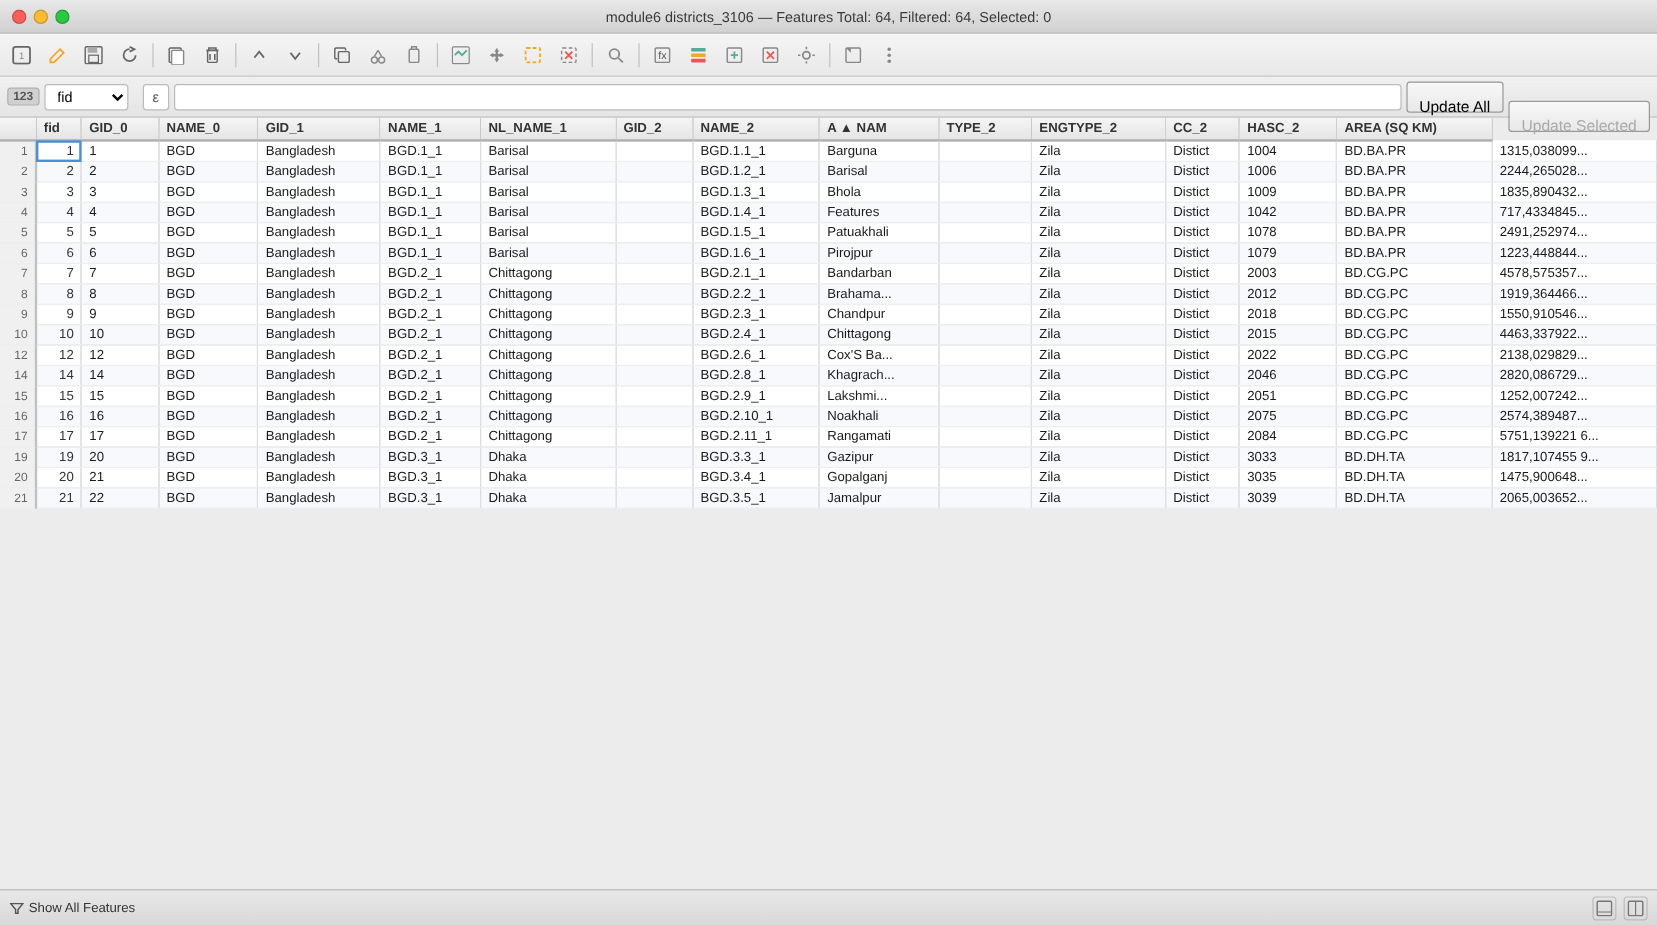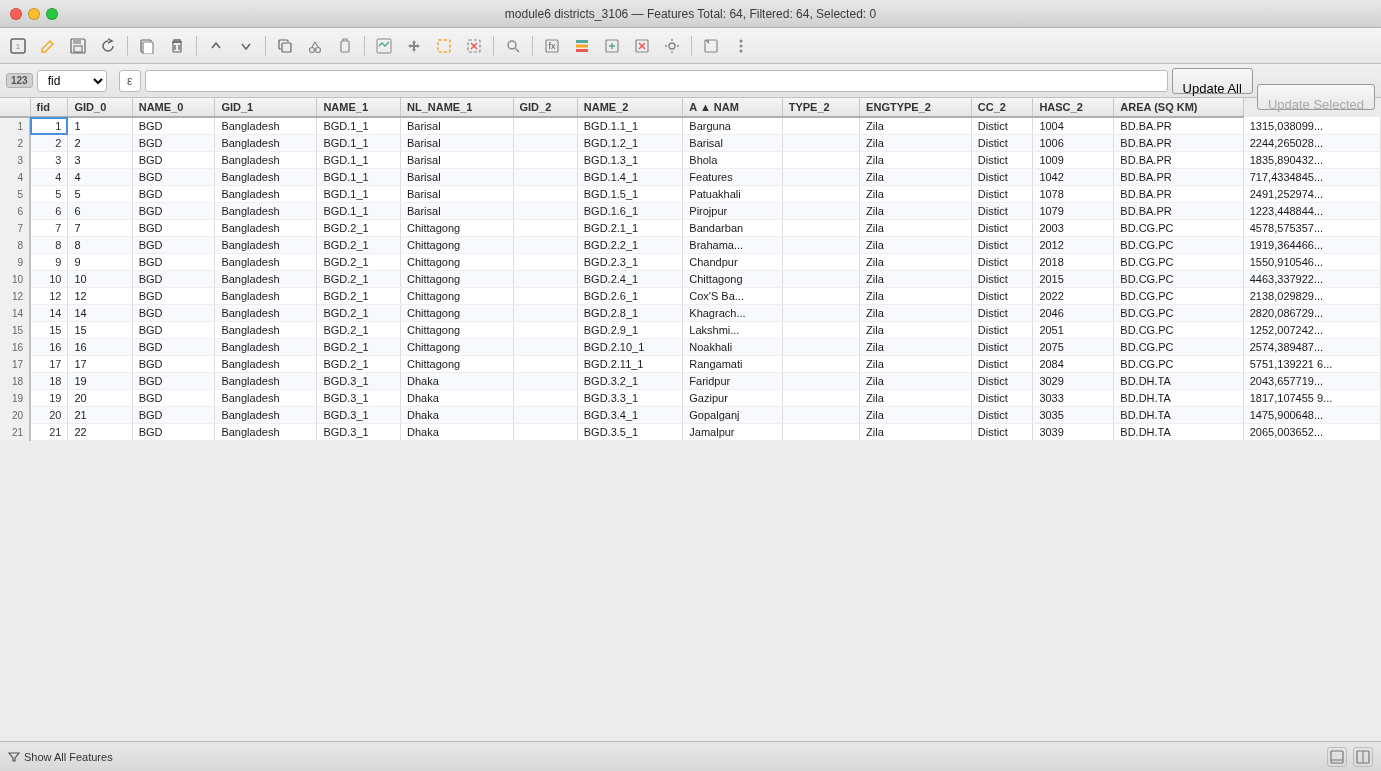--- a/index.html
+++ b/index.html
@@ -673,38 +673,20 @@
           <td>BGD.2.11_1</td>
           <td>Rangamati</td>
           <td></td>
           <td>Zila</td>
           <td>Distict</td>
           <td>2084</td>
           <td>BD.CG.PC</td>
           <td>5751,139221 6...</td>
         </tr>
         <tr>
-          <td>18</td>
-          <td>18</td>
-          <td>19</td>
-          <td>BGD</td>
-          <td>Bangladesh</td>
-          <td>BGD.3_1</td>
-          <td>Dhaka</td>
-          <td></td>
-          <td>BGD.3.2_1</td>
-          <td>Faridpur</td>
-          <td></td>
-          <td>Zila</td>
-          <td>Distict</td>
-          <td>3029</td>
-          <td>BD.DH.TA</td>
-          <td>2043,657719...</td>
-        </tr>
-        <tr>
           <td>19</td>
           <td>19</td>
           <td>20</td>
           <td>BGD</td>
           <td>Bangladesh</td>
           <td>BGD.3_1</td>
           <td>Dhaka</td>
           <td></td>
           <td>BGD.3.3_1</td>
           <td>Gazipur</td>

